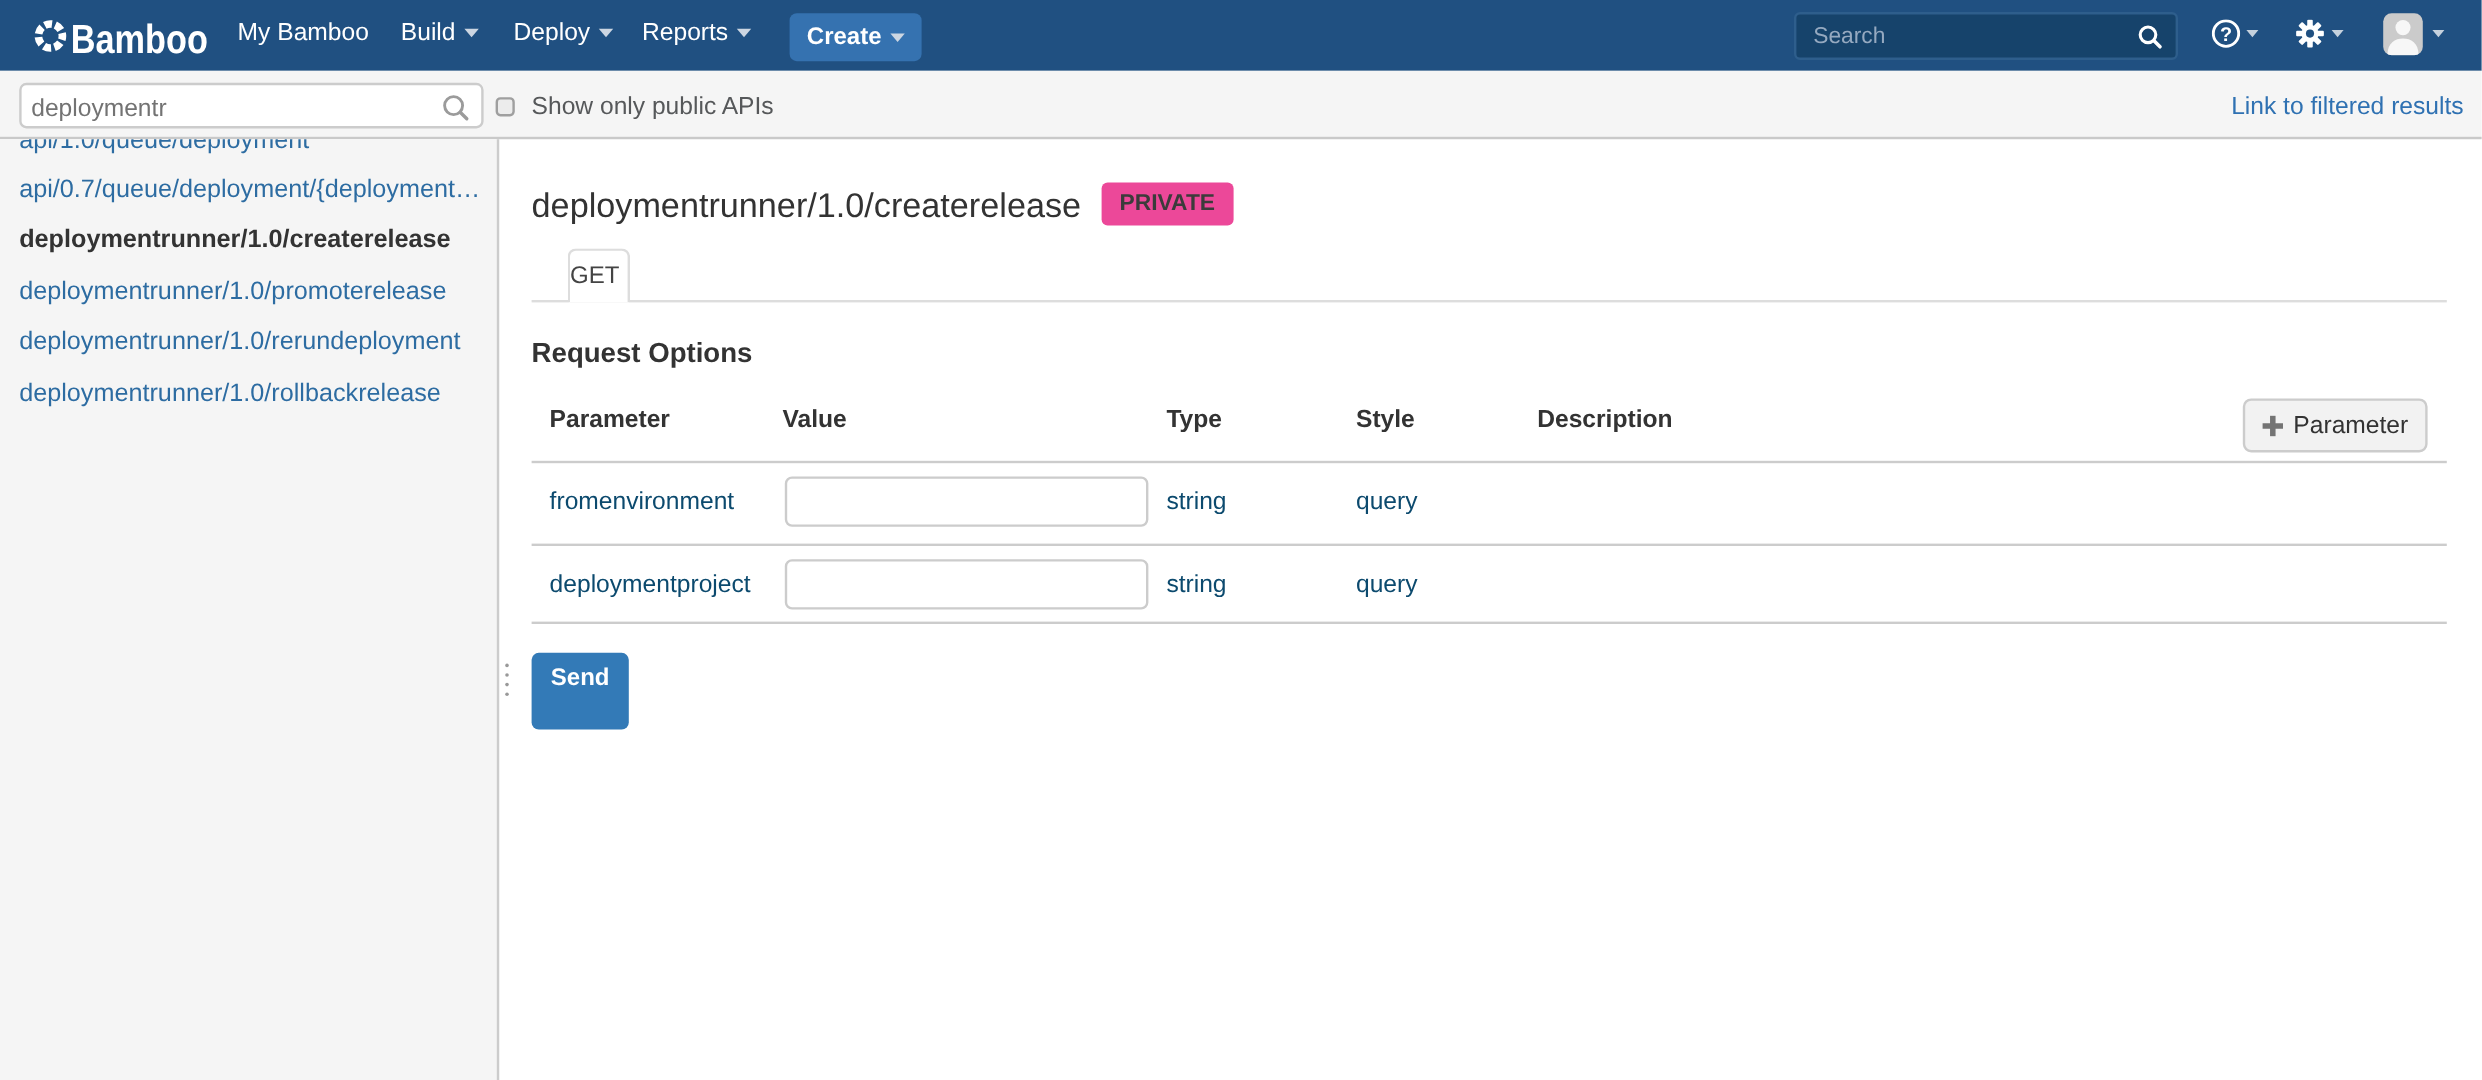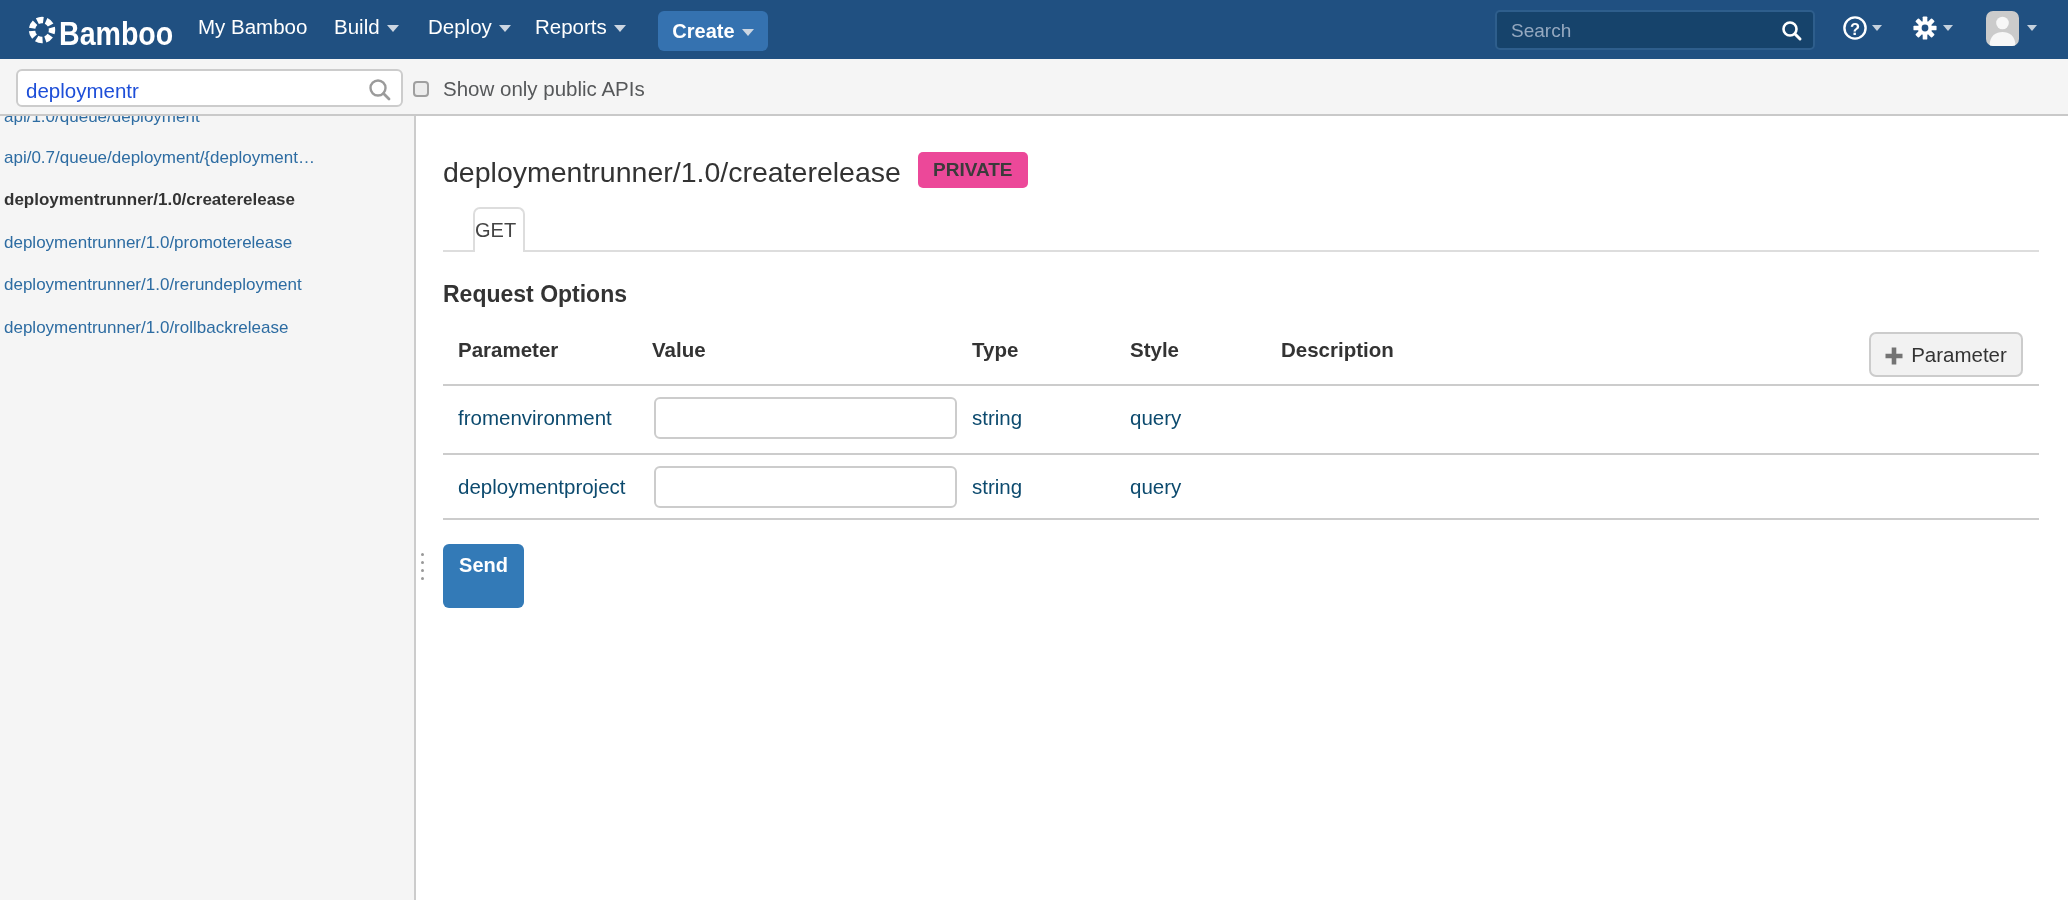--- a/index.html
+++ b/index.html
@@ -11,28 +11,28 @@
 .navitem { position:absolute; top:0; height:54px; line-height:54px; color:#fff; font-size:20.5px; white-space:nowrap; }
 .caret { display:inline-block; width:0; height:0; border-left:6px solid transparent; border-right:6px solid transparent; border-top:7px solid #ccd6e2; vertical-align:2px; margin-left:7px; }
 .scaret { position:absolute; width:0; height:0; border-left:5px solid transparent; border-right:5px solid transparent; border-top:6px solid #c5d1dd; }
 #createbtn { position:absolute; left:658px; top:11px; width:110px; height:40px; background:#3572b0; border-radius:6px; color:#fff; font-size:20px; font-weight:bold; text-align:center; line-height:40px; }
 #navsearch { position:absolute; left:1495px; top:10px; width:320px; height:40px; background:#16436b; border:2px solid #2e5e8c; border-radius:5px; }
 #navsearch .ph { position:absolute; left:14px; top:0; line-height:37px; color:#95a9c0; font-size:19px; }
 
 
 #filterbar { position:absolute; left:0; top:59px; width:2068px; height:57px; background:#f5f5f5; border-bottom:2px solid #c9c9c9; }
 #filterinput { position:absolute; left:16px; top:10px; width:387px; height:38px; background:#fff; border:2px solid #ccc; border-radius:6px; }
-#filterinput .txt { position:absolute; left:8px; top:0; line-height:40px; font-size:20.5px; color:#1d4ed8; }
+#filterinput .txt { position:absolute; left:8px; top:0; line-height:40px; font-size:20.5px; color:#737373; }
 #fcheck { position:absolute; left:413px; top:22px; width:16px; height:16px; background:#ececec; border:2px solid #9f9f9f; border-radius:4px; }
 #flabel { position:absolute; left:443px; top:0; height:59px; line-height:59px; font-size:20.5px; color:#56585a; }
 #flink { position:absolute; right:15px; top:0; height:59px; line-height:59px; font-size:20.5px; color:#2f71b2; }
 
 
 #sidebar { position:absolute; left:0; top:116px; width:416px; height:784px; background:#f5f5f5; border-right:2px solid #ccc; overflow:hidden; }
-.sitem { position:absolute; left:4px; height:26px; line-height:26px; font-size:17px; color:#2d6ca2; white-space:nowrap; }
+.sitem { position:absolute; left:16px; height:26px; line-height:26px; font-size:21px; color:#2d6ca2; white-space:nowrap; }
 .sitem.sel { color:#333; font-weight:bold; }
 
 
 #title { position:absolute; left:443px; top:154.5px; font-size:28.5px; line-height:34px; color:#333; }
 #badge { position:absolute; left:918px; top:152px; height:36px; line-height:36px; padding:0 15px; background:#ec4899; border-radius:5px; font-size:19px; font-weight:bold; color:#3b3b3b; }
 #tabline { position:absolute; left:443px; top:250px; width:1596px; height:2px; background:#ddd; }
 #tab { position:absolute; left:473px; top:207px; width:52px; height:45px; background:#fff; border:2px solid #ddd; border-bottom:none; border-radius:7px 7px 0 0; text-align:left; font-size:20px; line-height:43px; color:#444; z-index:2; }
 #reqopts { position:absolute; left:443px; top:280.5px; height:26px; line-height:26px; font-size:23px; font-weight:bold; color:#333; }
 
 
@@ -101,20 +101,21 @@
 <div id="filterbar">
   <div id="filterinput">
       <span class="txt">deploymentr</span>
     <svg class="abs" style="left:349px; top:6px;" width="26" height="26" viewBox="0 0 26 26">
       <circle cx="11" cy="11" r="7.5" fill="none" stroke="#9b9b9b" stroke-width="2.4"></circle>
       <line x1="16.5" y1="16.5" x2="22" y2="22" stroke="#9b9b9b" stroke-width="2.8" stroke-linecap="round"></line>
     </svg>
   </div>
   <div id="fcheck"></div>
   <div id="flabel">Show only public APIs</div>
+  <div id="flink">Link to filtered results</div>
 </div>
 
 <div id="sidebar">
   <div class="sitem" style="top:-12.5px;">api/1.0/queue/deployment</div>
   <div class="sitem" style="top:29px;">api/0.7/queue/deployment/{deployment…</div>
   <div class="sitem sel" style="top:71px;">deploymentrunner/1.0/createrelease</div>
   <div class="sitem" style="top:113.5px;">deploymentrunner/1.0/promoterelease</div>
   <div class="sitem" style="top:156px;">deploymentrunner/1.0/rerundeployment</div>
   <div class="sitem" style="top:198.5px;">deploymentrunner/1.0/rollbackrelease</div>
 </div>

